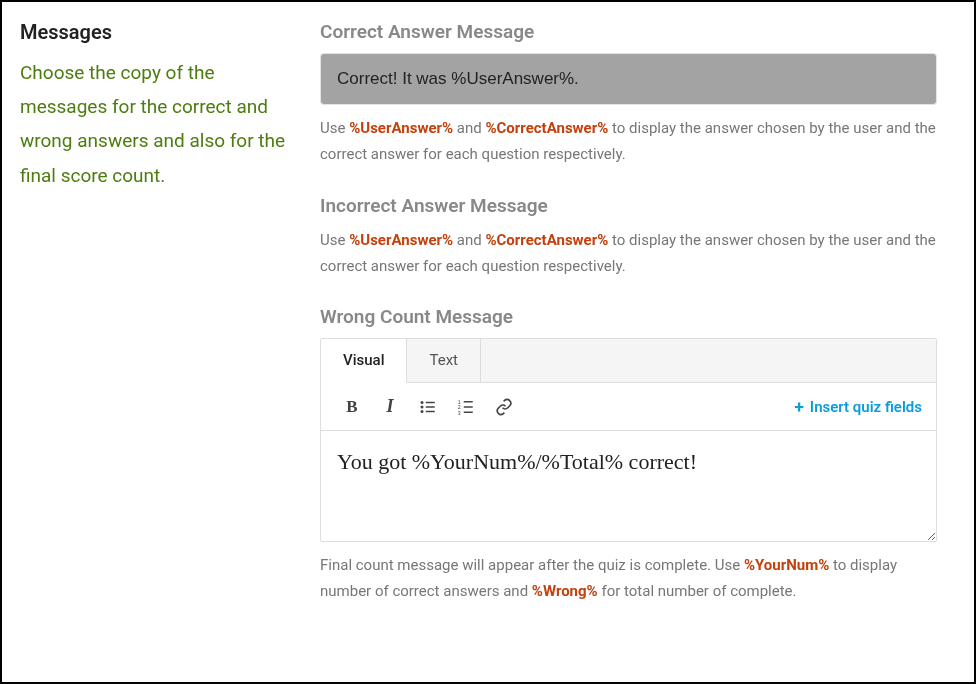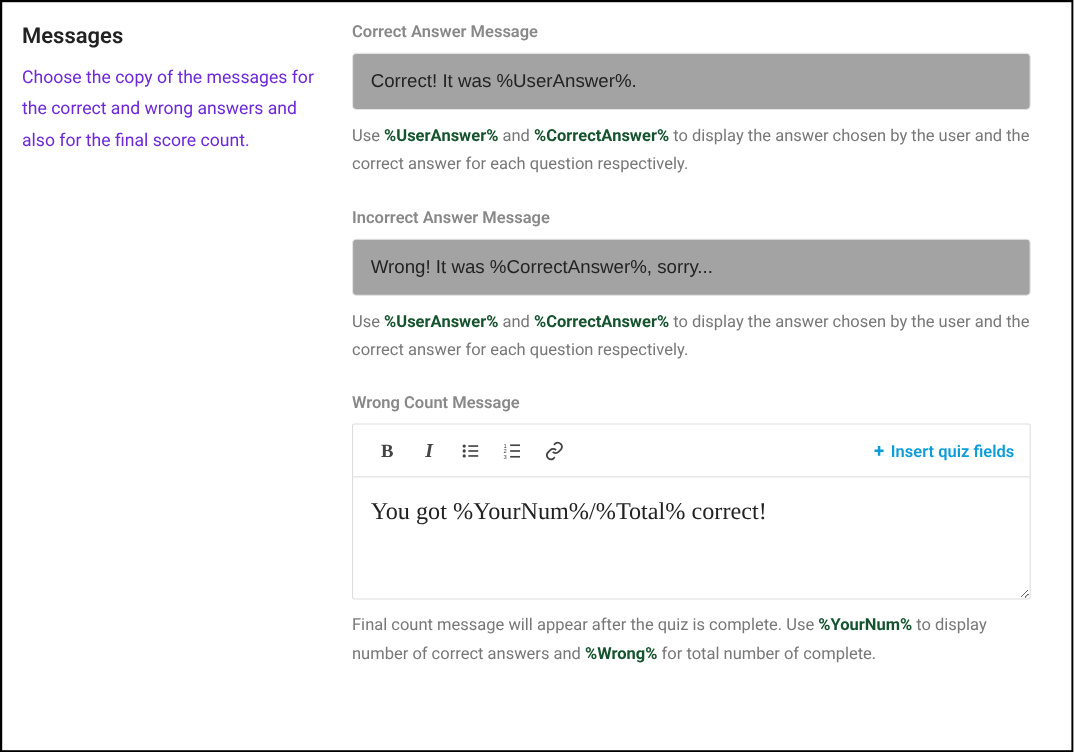--- a/index.html
+++ b/index.html
@@ -20,32 +20,32 @@
     width: 270px;
     flex-shrink: 0;
   }
   .left-col h2 {
     font-size: 20px;
     font-weight: 600;
     color: #222;
     margin-bottom: 12px;
   }
   .left-col p {
-    font-size: 16px;
+    font-size: 19px;
     line-height: 1.8;
-    color: #6d28d9;
+    color: #4d7c0f;
   }
   .right-col {
     flex: 1;
     display: flex;
     flex-direction: column;
   }
   .field-group { margin-bottom: 26px; }
   .field-label {
-    font-size: 15px;
+    font-size: 19px;
     font-weight: 600;
     color: #888;
     margin-bottom: 10px;
   }
   .text-input {
     width: 100%;
     height: 52px;
     padding: 0 16px;
     font-size: 17px;
     font-weight: 500;
@@ -54,21 +54,21 @@
     border: 1px solid #e4e4e4;
     border-radius: 4px;
     outline: none;
   }
   .hint {
     font-size: 15px;
     line-height: 1.75;
     color: #777;
     margin-top: 10px;
   }
-  .hint b { color: #14532d; font-weight: 700; }
+  .hint b { color: #c2410c; font-weight: 700; }
 
   
   .editor-wrap {
     border: 1px solid #ddd;
     border-radius: 2px;
     background: #fff;
   }
   .editor-tabs {
     display: flex;
     background: #f5f5f5;
@@ -150,30 +150,33 @@
     <div class="field-group">
       <div class="field-label">Correct Answer Message</div>
       <input class="text-input" type="text" value="Correct! It was %UserAnswer%." style="">
       <div class="hint">
         <span>Use </span><b>%UserAnswer%</b><span> and </span><b>%CorrectAnswer%</b><span> to display the answer chosen by the user and the correct answer for each question respectively.</span>
       </div>
     </div>
 
     <div class="field-group">
       <div class="field-label">Incorrect Answer Message</div>
-      <input class="text-input" type="text" value="Wrong! It was %CorrectAnswer%, sorry..." style="">
       <div class="hint">
         <span>Use </span><b>%UserAnswer%</b><span> and </span><b>%CorrectAnswer%</b><span> to display the answer chosen by the user and the correct answer for each question respectively.</span>
       </div>
     </div>
 
     <div class="field-group" style="margin-bottom:10px">
       <div class="field-label">Wrong Count Message</div>
 
       <div class="editor-wrap">
+        <div class="editor-tabs">
+          <div class="editor-tab active">Visual</div>
+          <div class="editor-tab">Text</div>
+        </div>
         <div class="editor-toolbar">
           <div class="tb-btn tb-bold">B</div>
           <div class="tb-btn tb-italic">I</div>
           <div class="tb-btn">
             <svg viewBox="0 0 24 24" fill="currentColor">
                 <circle cx="4" cy="6" r="2"></circle>
                 <rect x="9" y="5" width="12" height="2"></rect>
                 <circle cx="4" cy="12" r="2"></circle>
                 <rect x="9" y="11" width="12" height="2"></rect>
                 <circle cx="4" cy="18" r="2"></circle>

